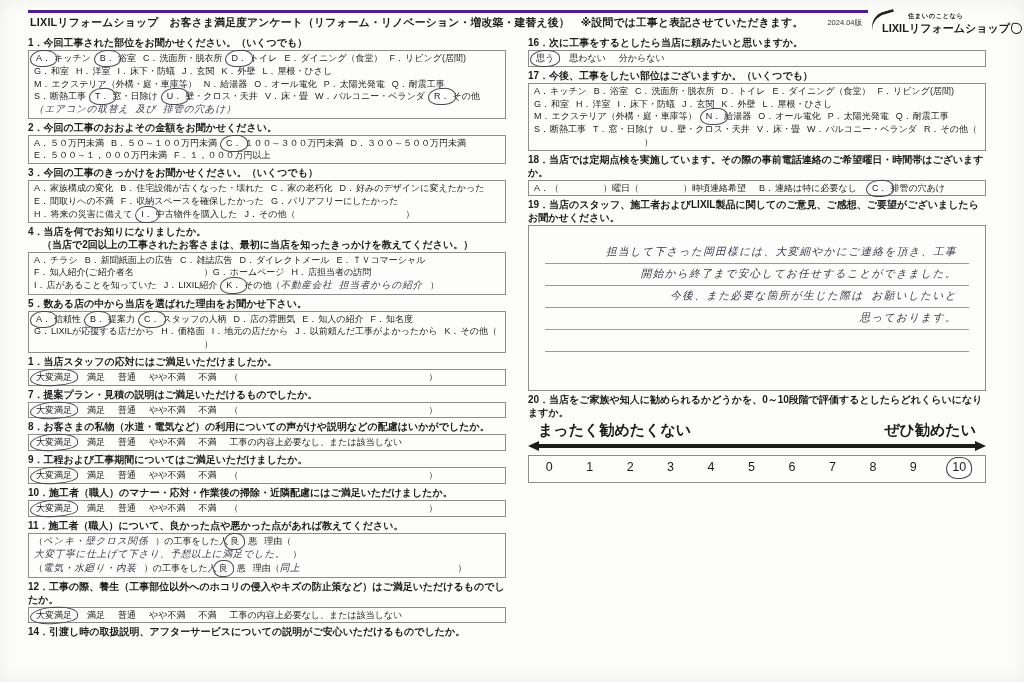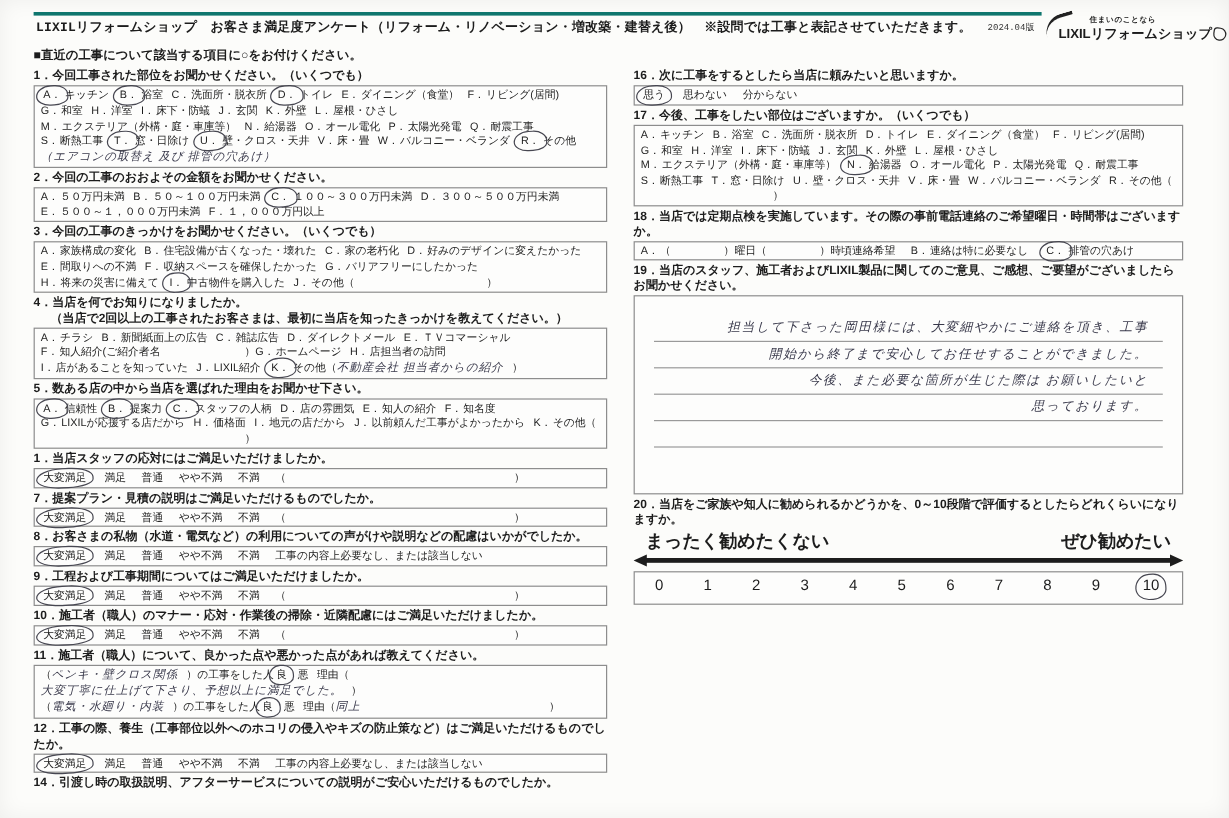--- a/index.html
+++ b/index.html
@@ -1,21 +1,21 @@
 <!DOCTYPE html>
 <html><head>
 <meta charset="utf-8">
 <style>
   *{margin:0;padding:0;box-sizing:border-box;}
   html,body{width:1024px;height:682px;}
   body{background:#eeeeec;font-family:"Liberation Sans","DejaVu Sans",sans-serif;color:#1c1c1c;overflow:hidden;}
   .page{position:relative;width:1024px;height:682px;background:#fcfcfa;padding:10px 18px 0 28px;box-shadow:inset 0 0 18px rgba(0,0,0,.06);}
   
   .header{display:flex;align-items:flex-start;}
-  .header-main{flex:1;display:flex;align-items:center;justify-content:space-between;border-top:3px solid #0f766e;padding:3px 6px 2px 2px;font-family:Liberation Mono, monospace;}
+  .header-main{flex:1;display:flex;align-items:center;justify-content:space-between;border-top:3px solid #4c1d95;padding:3px 6px 2px 2px;}
   .doc-title{font-weight:bold;font-size:10.8px;letter-spacing:.2px;}
   .version{font-size:7.5px;color:#333;margin-left:10px;white-space:nowrap;}
   .logo{width:138px;position:relative;padding:2px 0 0 14px;flex-shrink:0;}
   .logo .swoosh{position:absolute;left:2px;top:2px;width:26px;height:16px;border-top:3px solid #222;border-radius:100% 0 0 0/160% 0 0 0;transform:rotate(-16deg);}
   .logo .tag{font-size:6.3px;font-weight:bold;margin-left:26px;letter-spacing:.5px;}
   .logo .name{font-size:11px;font-weight:bold;white-space:nowrap;}
   .mascot{display:inline-block;width:11px;height:11px;border:1.6px solid #222;border-radius:3px 50% 50% 50%;transform:rotate(8deg);vertical-align:-2px;margin-left:1px;}
   .instruction{font-weight:bold;font-size:10.3px;margin:3px 0 4px;}
   
   .cols{display:flex;gap:22px;}
@@ -27,21 +27,21 @@
   .qt.sub{padding-left:14px;}
   .qbox{border:1.2px solid #8d8d8d;padding:1px 5px;font-size:9px;line-height:1.42;margin-top:1px;background:#fdfdfc;}
   .it{display:inline-block;margin-right:7px;white-space:nowrap;}
   .it.p{margin-right:0;}
   .scale .it{margin-right:13px;}
   .scale .it.p{margin-right:0;}
   .k{margin-right:1px;}
   .gap{display:inline-block;height:1px;}
   .circ{position:relative;display:inline-block;padding:0 2px;}
   .circ::after{content:"";position:absolute;inset:-2px -4px;border:1.5px solid #474751;border-radius:52% 48% 50% 50%/62% 55% 45% 52%;transform:rotate(-3deg);pointer-events:none;}
-  .hand,.it.hand{font-family:Liberation Serif, serif;font-style:italic;color:#38384a;letter-spacing:.8px;font-size:9.6px;}
+  .hand,.it.hand{font-family:Liberation Mono, monospace;font-style:italic;color:#38384a;letter-spacing:.8px;font-size:9.6px;}
   .note{font-size:7.6px;color:#444;}
   
   .lines{padding:16px;text-align:right;}
   .rline{height:22px;border-bottom:1px solid #9a9a9a;padding:3px 12px 0;overflow:hidden;}
   .rline:last-child{border-bottom:none;}
   .rline .hand{font-size:10.6px;letter-spacing:1.4px;}
   
   .nps-labels{display:flex;justify-content:space-between;font-weight:bold;font-size:15px;padding:2px 10px 1px;}
   .nps-arrow{position:relative;height:11px;margin:0 0 3px;}
   .nps-bar{position:absolute;left:9px;right:9px;top:3px;height:4px;background:#1d1d1d;}
@@ -61,21 +61,20 @@
       <span class="doc-title">LIXILリフォームショップ　お客さま満足度アンケート（リフォーム・リノベーション・増改築・建替え後）　※設問では工事と表記させていただきます。</span>
       <span class="version">2024.04版</span>
     </div>
     <div class="logo">
       <span class="swoosh"></span>
       <div class="tag">住まいのことなら</div>
       <div class="name"><span>LIXILリフォームショップ</span><span class="mascot"></span></div>
     </div>
   </div>
 
-  <div class="instruction">■直近の工事について該当する項目に○をお付けください。</div>
 
   <div class="cols">
 
     <div class="col left">
 
       <section class="q">
         <div class="qt">1．今回工事された部位をお聞かせください。（いくつでも）</div>
         <div class="qbox opts"><span class="it"><span class="k circ">A．</span><span>キッチン</span></span><span class="it"><span class="k circ">B．</span><span>浴室</span></span><span class="it"><span class="k">C．</span><span>洗面所・脱衣所</span></span><span class="it"><span class="k circ">D．</span><span>トイレ</span></span><span class="it"><span class="k">E．</span><span>ダイニング（食堂）</span></span><span class="it"><span class="k">F．</span><span>リビング(居間)</span></span><span class="it"><span class="k">G．</span><span>和室</span></span><span class="it"><span class="k">H．</span><span>洋室</span></span><span class="it"><span class="k">I．</span><span>床下・防蟻</span></span><span class="it"><span class="k">J．</span><span>玄関</span></span><span class="it"><span class="k">K．</span><span>外壁</span></span><span class="it"><span class="k">L．</span><span>屋根・ひさし</span></span><span class="it"><span class="k">M．</span><span>エクステリア（外構・庭・車庫等）</span></span><span class="it"><span class="k">N．</span><span>給湯器</span></span><span class="it"><span class="k">O．</span><span>オール電化</span></span><span class="it"><span class="k">P．</span><span>太陽光発電</span></span><span class="it"><span class="k">Q．</span><span>耐震工事</span></span><span class="it"><span class="k">S．</span><span>断熱工事</span></span><span class="it"><span class="k circ">T．</span><span>窓・日除け</span></span><span class="it"><span class="k circ">U．</span><span>壁・クロス・天井</span></span><span class="it"><span class="k">V．</span><span>床・畳</span></span><span class="it"><span class="k">W．</span><span>バルコニー・ベランダ</span></span><span class="it"><span class="k circ">R．</span><span>その他</span></span><span class="it hand">（エアコンの取替え 及び 排管の穴あけ）</span></div>
       </section>
 

